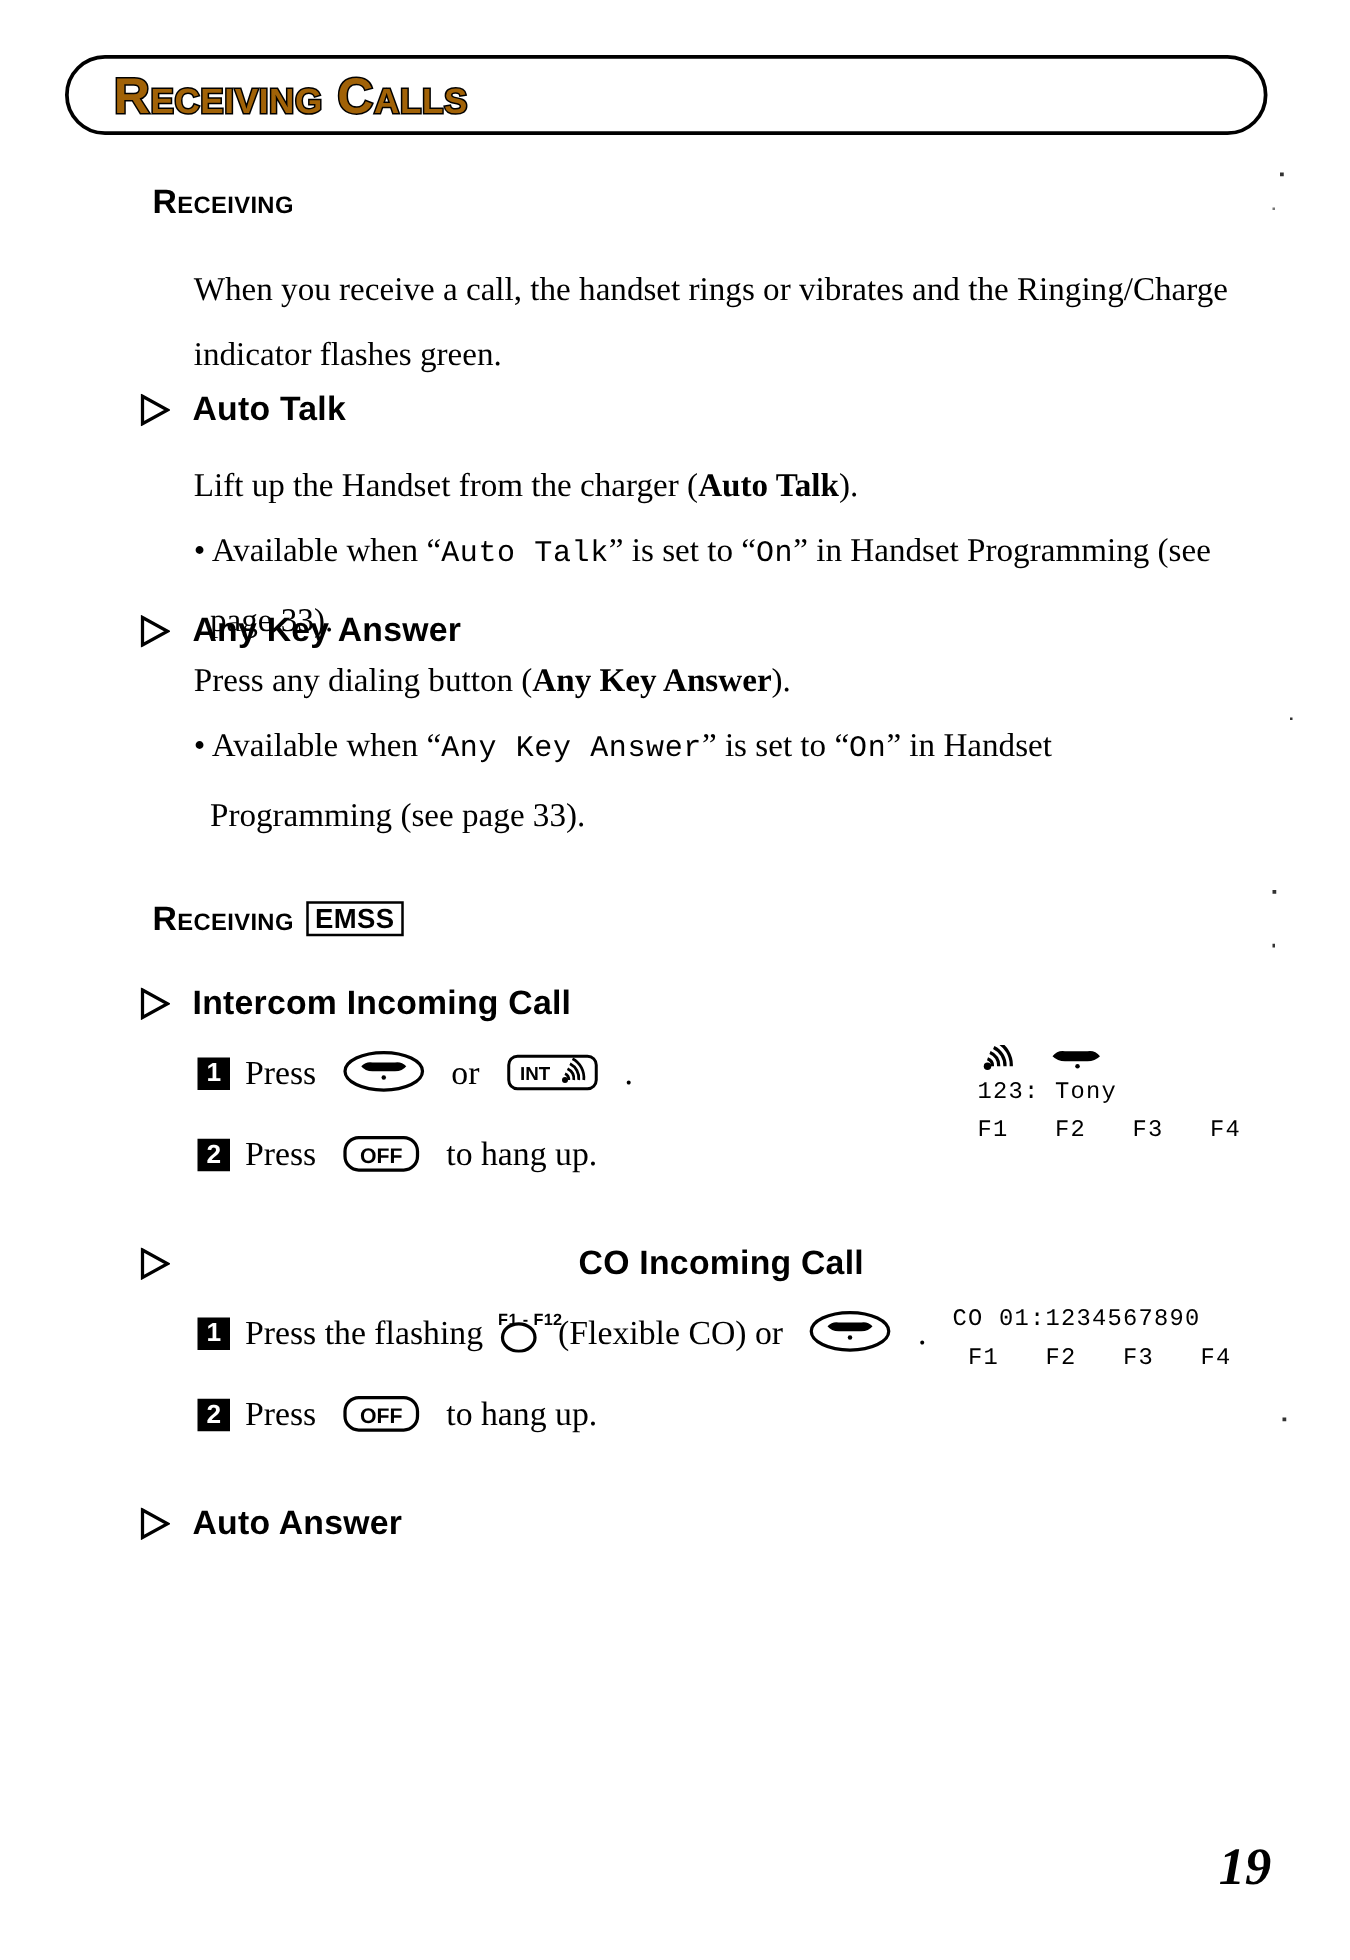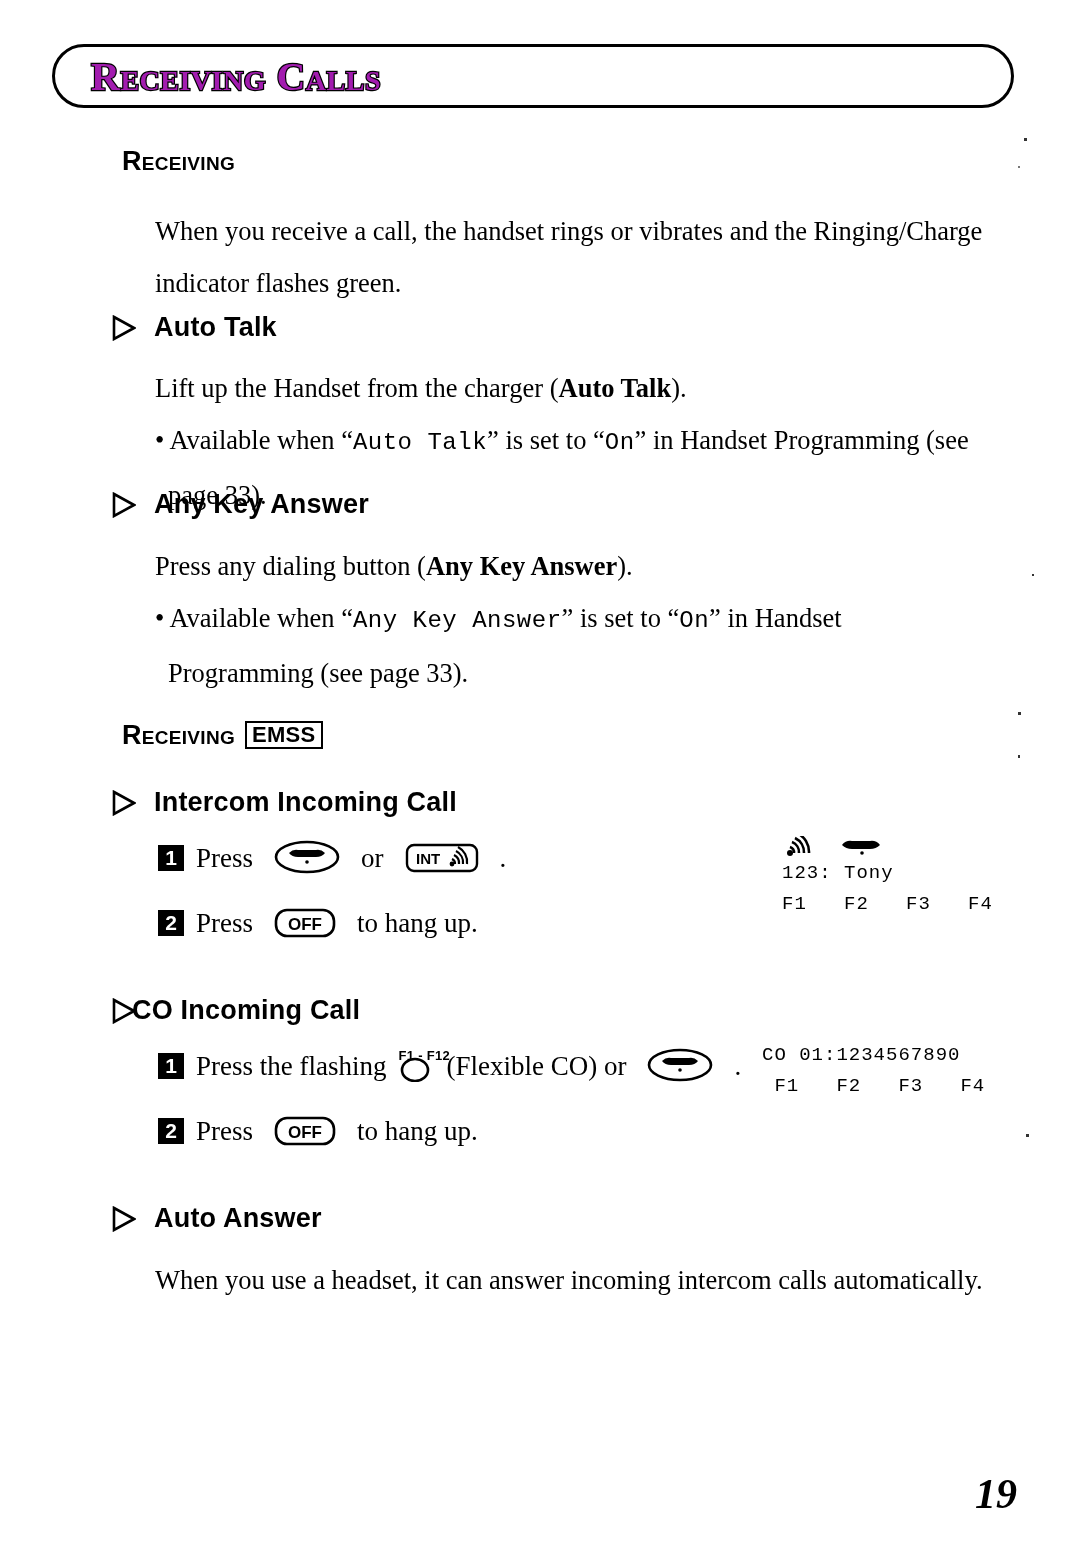--- a/index.html
+++ b/index.html
@@ -24,26 +24,26 @@
     width: 962px;
     height: 64px;
     border: 3px solid #000;
     border-radius: 32px;
     box-sizing: border-box;
   }
   .banner-title {
     position: absolute;
     left: 36px;
     top: 4px;
-    font-family: Liberation Serif, serif;
+    font-family: Liberation Sans, sans-serif;
     font-weight: bold;
     font-size: 40px;
     letter-spacing: 0.5px;
     font-variant: small-caps;
-    color: #a21caf;
+    color: #a16207;
     -webkit-text-stroke: 2.4px #000;
     paint-order: stroke fill;
     white-space: nowrap;
     line-height: 52px;
   }
 
   
   .abs { position: absolute; }
 
   .sec-head {
@@ -182,21 +182,21 @@
 
 <div class="abs" style="left:112px; top:489px; width:900px;">
   <span class="tri">
     <svg width="24" height="26" viewBox="0 0 24 26">
         <polygon points="2,2 22,13 2,24" fill="none" stroke="#000" stroke-width="2.6"></polygon>
       </svg>
   </span>
   <div class="sub-head" style="margin-left:42px;">Any Key Answer</div>
 </div>
 
-<div class="abs para" style="left:155px; top:540px; width:790px;">
+<div class="abs para" style="left:155px; top:518px; width:790px;">
   <div><span>Press any dialing button (</span><b>Any Key Answer</b><span>).</span></div>
   <div style="text-indent:-13px; padding-left:13px;"><span>• Available when “</span><span class="mono">Any Key Answer</span><span>” is set to “</span><span class="mono">On</span><span>” in Handset Programming (see page 33).</span></div>
 </div>
 
 <div class="abs sec-head" style="left:122px; top:720px;">
   <span>Receiving</span><span class="emss-box">EMSS</span>
 </div>
 
 <div class="abs" style="left:112px; top:787px; width:900px;">
   <span class="tri">
@@ -253,21 +253,21 @@
   <div class="lcd">123: Tony</div>
   <div class="lcd">F1   F2   F3   F4</div>
 </div>
 
 <div class="abs" style="left:112px; top:995px; width:900px;">
   <span class="tri">
     <svg width="24" height="26" viewBox="0 0 24 26">
         <polygon points="2,2 22,13 2,24" fill="none" stroke="#000" stroke-width="2.6"></polygon>
       </svg>
   </span>
-  <div class="sub-head" style="margin-left:20px;">CO Incoming Call</div>
+  <div class="sub-head" style="margin-left:30px;text-align:center;">CO Incoming Call</div>
 </div>
 
 <div class="abs step-line" style="left:158px; top:1046px;">
   <span class="step-num">1</span><span>Press the flashing</span><span class="key" style="position:relative; margin:0 14px 0 12px;">
     <svg width="34" height="32" viewBox="0 0 34 32">
       <ellipse cx="17" cy="20" rx="13" ry="11" fill="none" stroke="#000" stroke-width="2.6"></ellipse>
     </svg>
     <span class="flabel" style="left:0px; top:-14px;">F1 - F12</span>
   </span><span>(Flexible CO) or</span><span class="key">
     <svg width="66" height="34" viewBox="0 0 66 34">
@@ -295,21 +295,20 @@
 <div class="abs" style="left:112px; top:1203px; width:900px;">
   <span class="tri">
     <svg width="24" height="26" viewBox="0 0 24 26">
         <polygon points="2,2 22,13 2,24" fill="none" stroke="#000" stroke-width="2.6"></polygon>
       </svg>
   </span>
   <div class="sub-head" style="margin-left:42px;">Auto Answer</div>
 </div>
 
 <div class="abs para" style="left:155px; top:1254px; width:870px;">
-  <div>When you use a headset, it can answer incoming intercom calls automatically.</div>
 </div>
 
 <div class="abs page-num" style="left:975px; top:1470px;">19</div>
 
 <div class="speck" style="left:1024px; top:138px; width:3px; height:3px;"></div>
 <div class="speck" style="left:1018px; top:166px; width:2px; height:2px; background:#777;"></div>
 <div class="speck" style="left:1032px; top:574px; width:2px; height:2px;"></div>
 <div class="speck" style="left:1018px; top:712px; width:3px; height:3px;"></div>
 <div class="speck" style="left:1018px; top:755px; width:2px; height:3px;"></div>
 <div class="speck" style="left:1026px; top:1134px; width:3px; height:3px;"></div>

